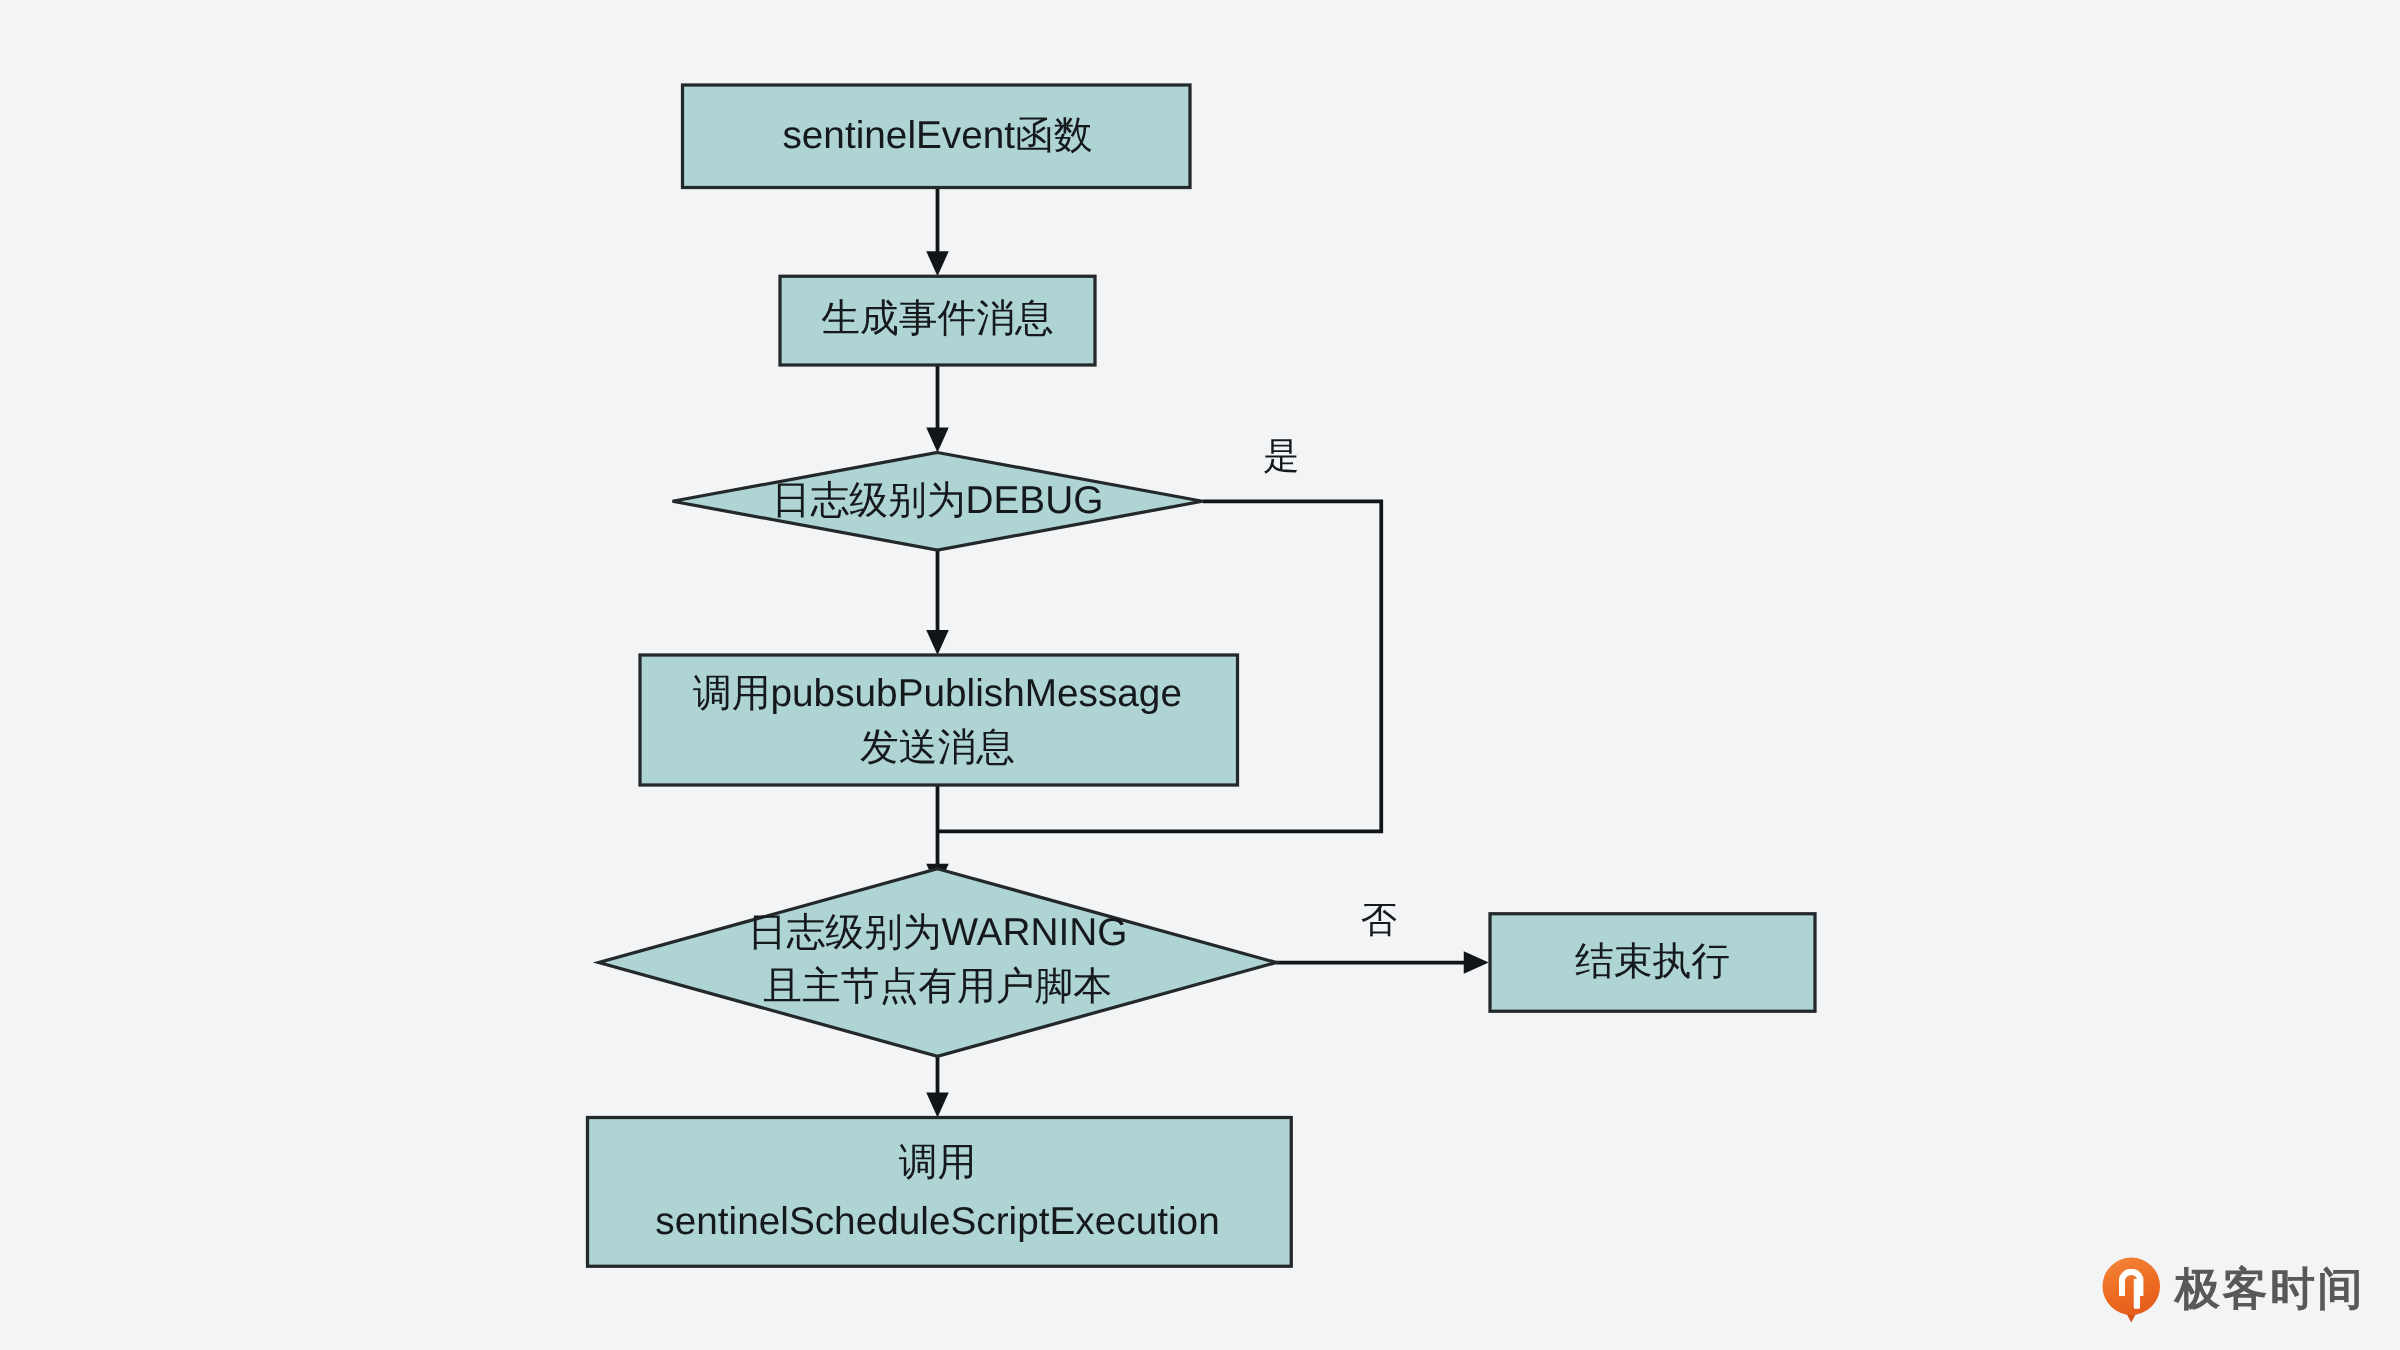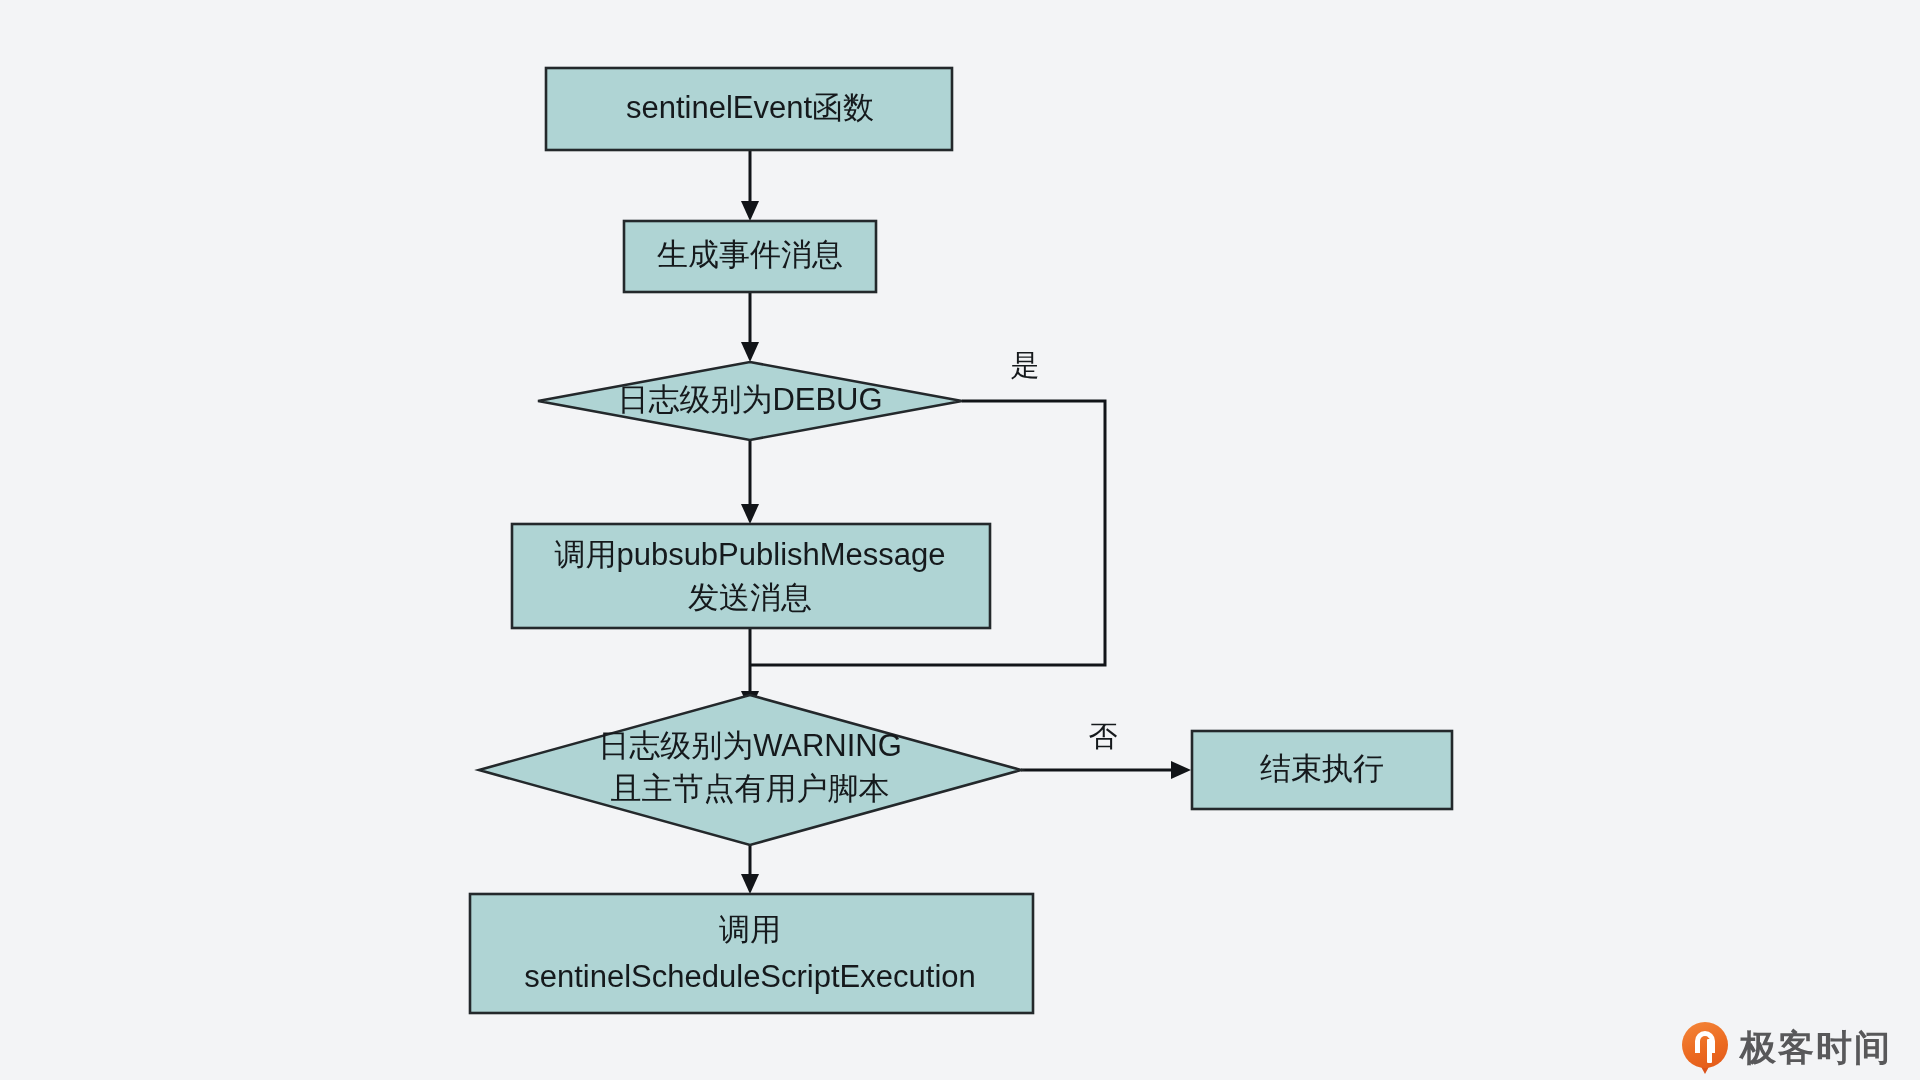--- a/index.html
+++ b/index.html
@@ -54,21 +54,21 @@
     fill: #15191c;
     font-family: "Liberation Sans", "DejaVu Sans", sans-serif;
     font-size: 29px;
     text-anchor: middle;
     dominant-baseline: middle;
   }
   
   #watermark {
     position: absolute;
     right: 28px;
-    bottom: 6px;
+    bottom: 22px;
     display: flex;
     align-items: center;
     gap: 12px;
     user-select: none;
   }
   #watermark .wm-logo {
     position: relative;
     width: 46px;
     height: 52px;
   }

